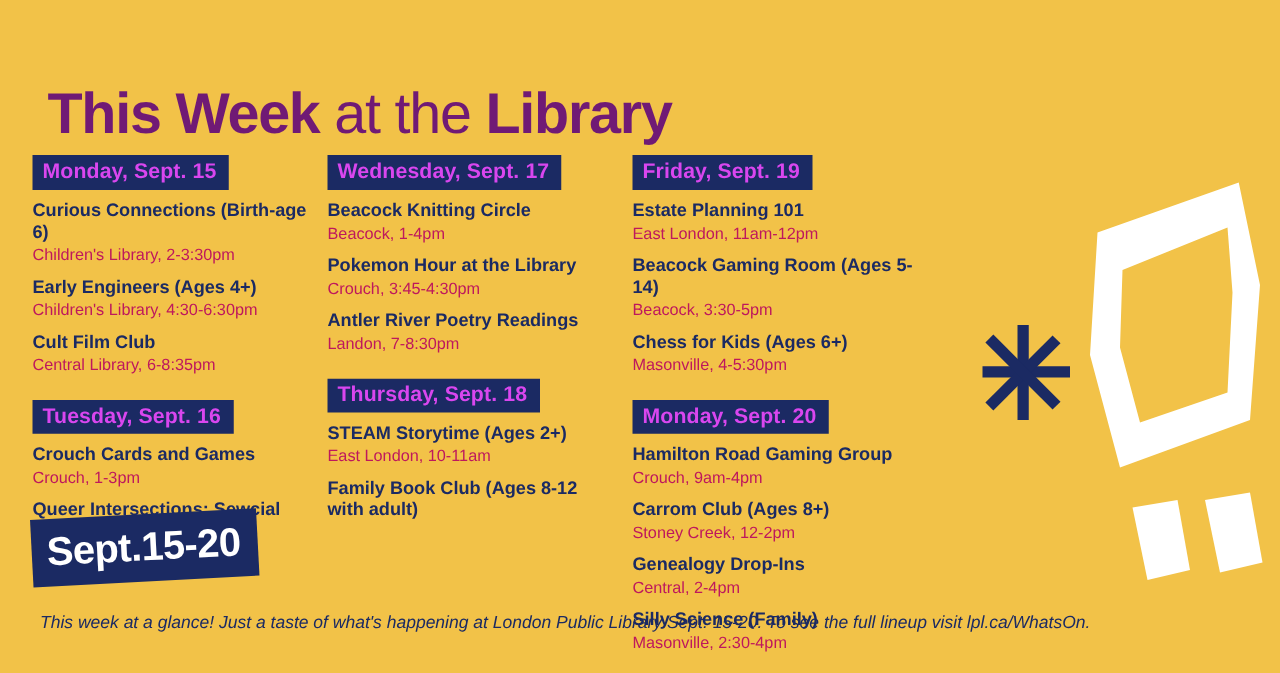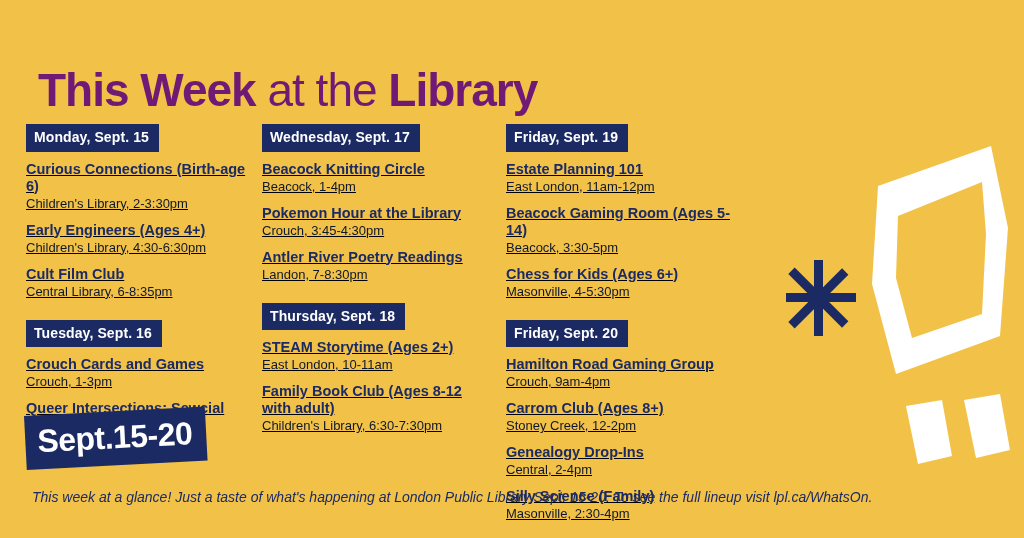--- a/index.html
+++ b/index.html
@@ -47,42 +47,41 @@
     position: absolute;
     top: 0;
   }
   .col1 { left: 26px;  width: 228px; }
   .col2 { left: 262px; width: 232px; }
   .col3 { left: 506px; width: 228px; }
 
   .daybar {
     display: inline-block;
     background: #1b2a63;
-    color: #ffffff;
+    color: #d946ef;
     font-weight: bold;
-    font-size: 14px;
+    font-size: 17px;
     line-height: 14.5px;
     padding: 6px 10px 7px 8px;
     margin-bottom: 9px;
     letter-spacing: 0.1px;
   }
   .daybar.spaced { margin-top: 10px; }
 
   .event {
     margin-bottom: 10px;
-    text-decoration: underline;
   }
   .event .name {
     color: #1b2a63;
     font-weight: bold;
     font-size: 14.5px;
     line-height: 17px;
   }
   .event .meta {
-    color: #0f172a;
+    color: #be185d;
     font-weight: normal;
     font-size: 13px;
     line-height: 16px;
     margin-top: 1px;
   }
 
   
   .datebadge {
     position: absolute;
     left: 24px;
@@ -194,41 +193,40 @@
       </div>
 
       <div class="daybar spaced">Thursday, Sept. 18</div>
 
       <div class="event">
         <div class="name">STEAM Storytime (Ages 2+)</div>
         <div class="meta">East London, 10-11am</div>
       </div>
       <div class="event">
         <div class="name">Family Book Club (Ages 8-12 with adult)</div>
-        <div class="meta">Children's Library, 6:30-7:30pm</div>
       </div>
     </div>
 
     <div class="col col3">
       <div class="daybar">Friday, Sept. 19</div>
 
       <div class="event">
         <div class="name">Estate Planning 101</div>
         <div class="meta">East London, 11am-12pm</div>
       </div>
       <div class="event">
         <div class="name">Beacock Gaming Room (Ages 5-14)</div>
         <div class="meta">Beacock, 3:30-5pm</div>
       </div>
       <div class="event">
         <div class="name">Chess for Kids (Ages 6+)</div>
         <div class="meta">Masonville, 4-5:30pm</div>
       </div>
 
-      <div class="daybar spaced">Friday, Sept. 20</div>
+      <div class="daybar spaced">Monday, Sept. 20</div>
 
       <div class="event">
         <div class="name">Hamilton Road Gaming Group</div>
         <div class="meta">Crouch, 9am-4pm</div>
       </div>
       <div class="event">
         <div class="name">Carrom Club (Ages 8+)</div>
         <div class="meta">Stoney Creek, 12-2pm</div>
       </div>
       <div class="event">

